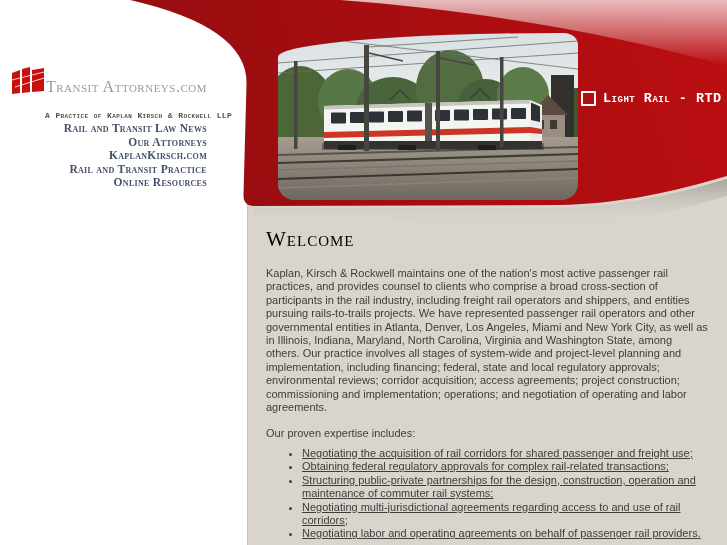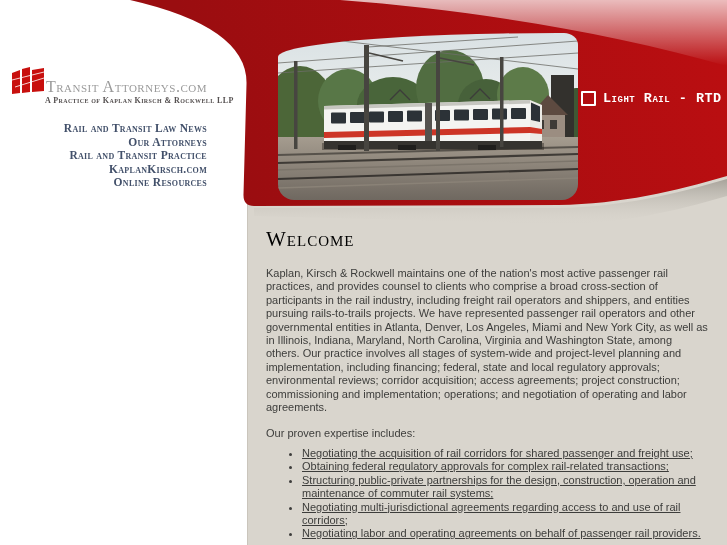--- a/index.html
+++ b/index.html
@@ -44,22 +44,22 @@
   
   .sidebar{position:absolute;left:0;top:0;width:247px;height:545px;z-index:4;margin-top:39px;}
   .brand{position:absolute;left:11px;top:26px;cursor:pointer;}
   .logo-svg{position:absolute;left:0;top:1px;}
   .brand-title{
     position:absolute;left:35px;top:13px;white-space:nowrap;
     font-family:"Liberation Serif",serif;font-variant:small-caps;
     font-size:16px;color:#9a9a9a;letter-spacing:.5px;
   }
   .brand-sub{
-    position:absolute;left:34px;top:31px;white-space:nowrap;
-    font-family:Liberation Serif, serif;font-variant:small-caps;
+    position:absolute;left:34px;top:46px;white-space:nowrap;
+    font-family:Liberation Mono, monospace;font-variant:small-caps;
     font-size:8px;font-weight:bold;color:#555050;letter-spacing:.4px;
   }
   .nav{position:absolute;left:0;top:83px;width:207px;text-align:right;}
   .nav a{
     display:block;text-decoration:none;
     font-family:"Liberation Serif",serif;font-variant:small-caps;font-weight:bold;
     font-size:11.5px;line-height:13.5px;color:#42506a;letter-spacing:.3px;cursor:pointer;
   }
 
   
@@ -201,22 +201,22 @@
           <line x1="4" y1="21" x2="33" y2="12"></line>
         </g>
       </svg>
       <div class="brand-title">Transit Attorneys.com</div>
       <div class="brand-sub">A Practice of Kaplan Kirsch &amp; Rockwell LLP</div>
     </div>
 
     <nav class="nav">
       <a href="#">Rail and Transit Law News</a>
       <a href="#">Our Attorneys</a>
+      <a href="#">KaplanKirsch.com</a>
       <a href="#">Rail and Transit Practice</a>
-      <a href="#">KaplanKirsch.com</a>
       <a href="#">Online Resources</a>
     </nav>
   </div>
 
   <main class="main">
     <h1>Welcome</h1>
     <p>Kaplan, Kirsch &amp; Rockwell maintains one of the nation's most active passenger rail practices, and provides counsel to clients who comprise a broad cross-section of participants in the rail industry, including freight rail operators and shippers, and entities pursuing rails-to-trails projects. We have represented passenger rail operators and other governmental entities in Atlanta, Denver, Los Angeles, Miami and New York City, as well as in Illinois, Indiana, Maryland, North Carolina, Virginia and Washington State, among others. Our practice involves all stages of system-wide and project-level planning and implementation, including financing; federal, state and local regulatory approvals; environmental reviews; corridor acquisition; access agreements; project construction; commissioning and implementation; operations; and negotiation of operating and labor agreements.</p>
     <p class="expertise">Our proven expertise includes:</p>
     <ul>
       <li>Negotiating the acquisition of rail corridors for shared passenger and freight use;</li>

